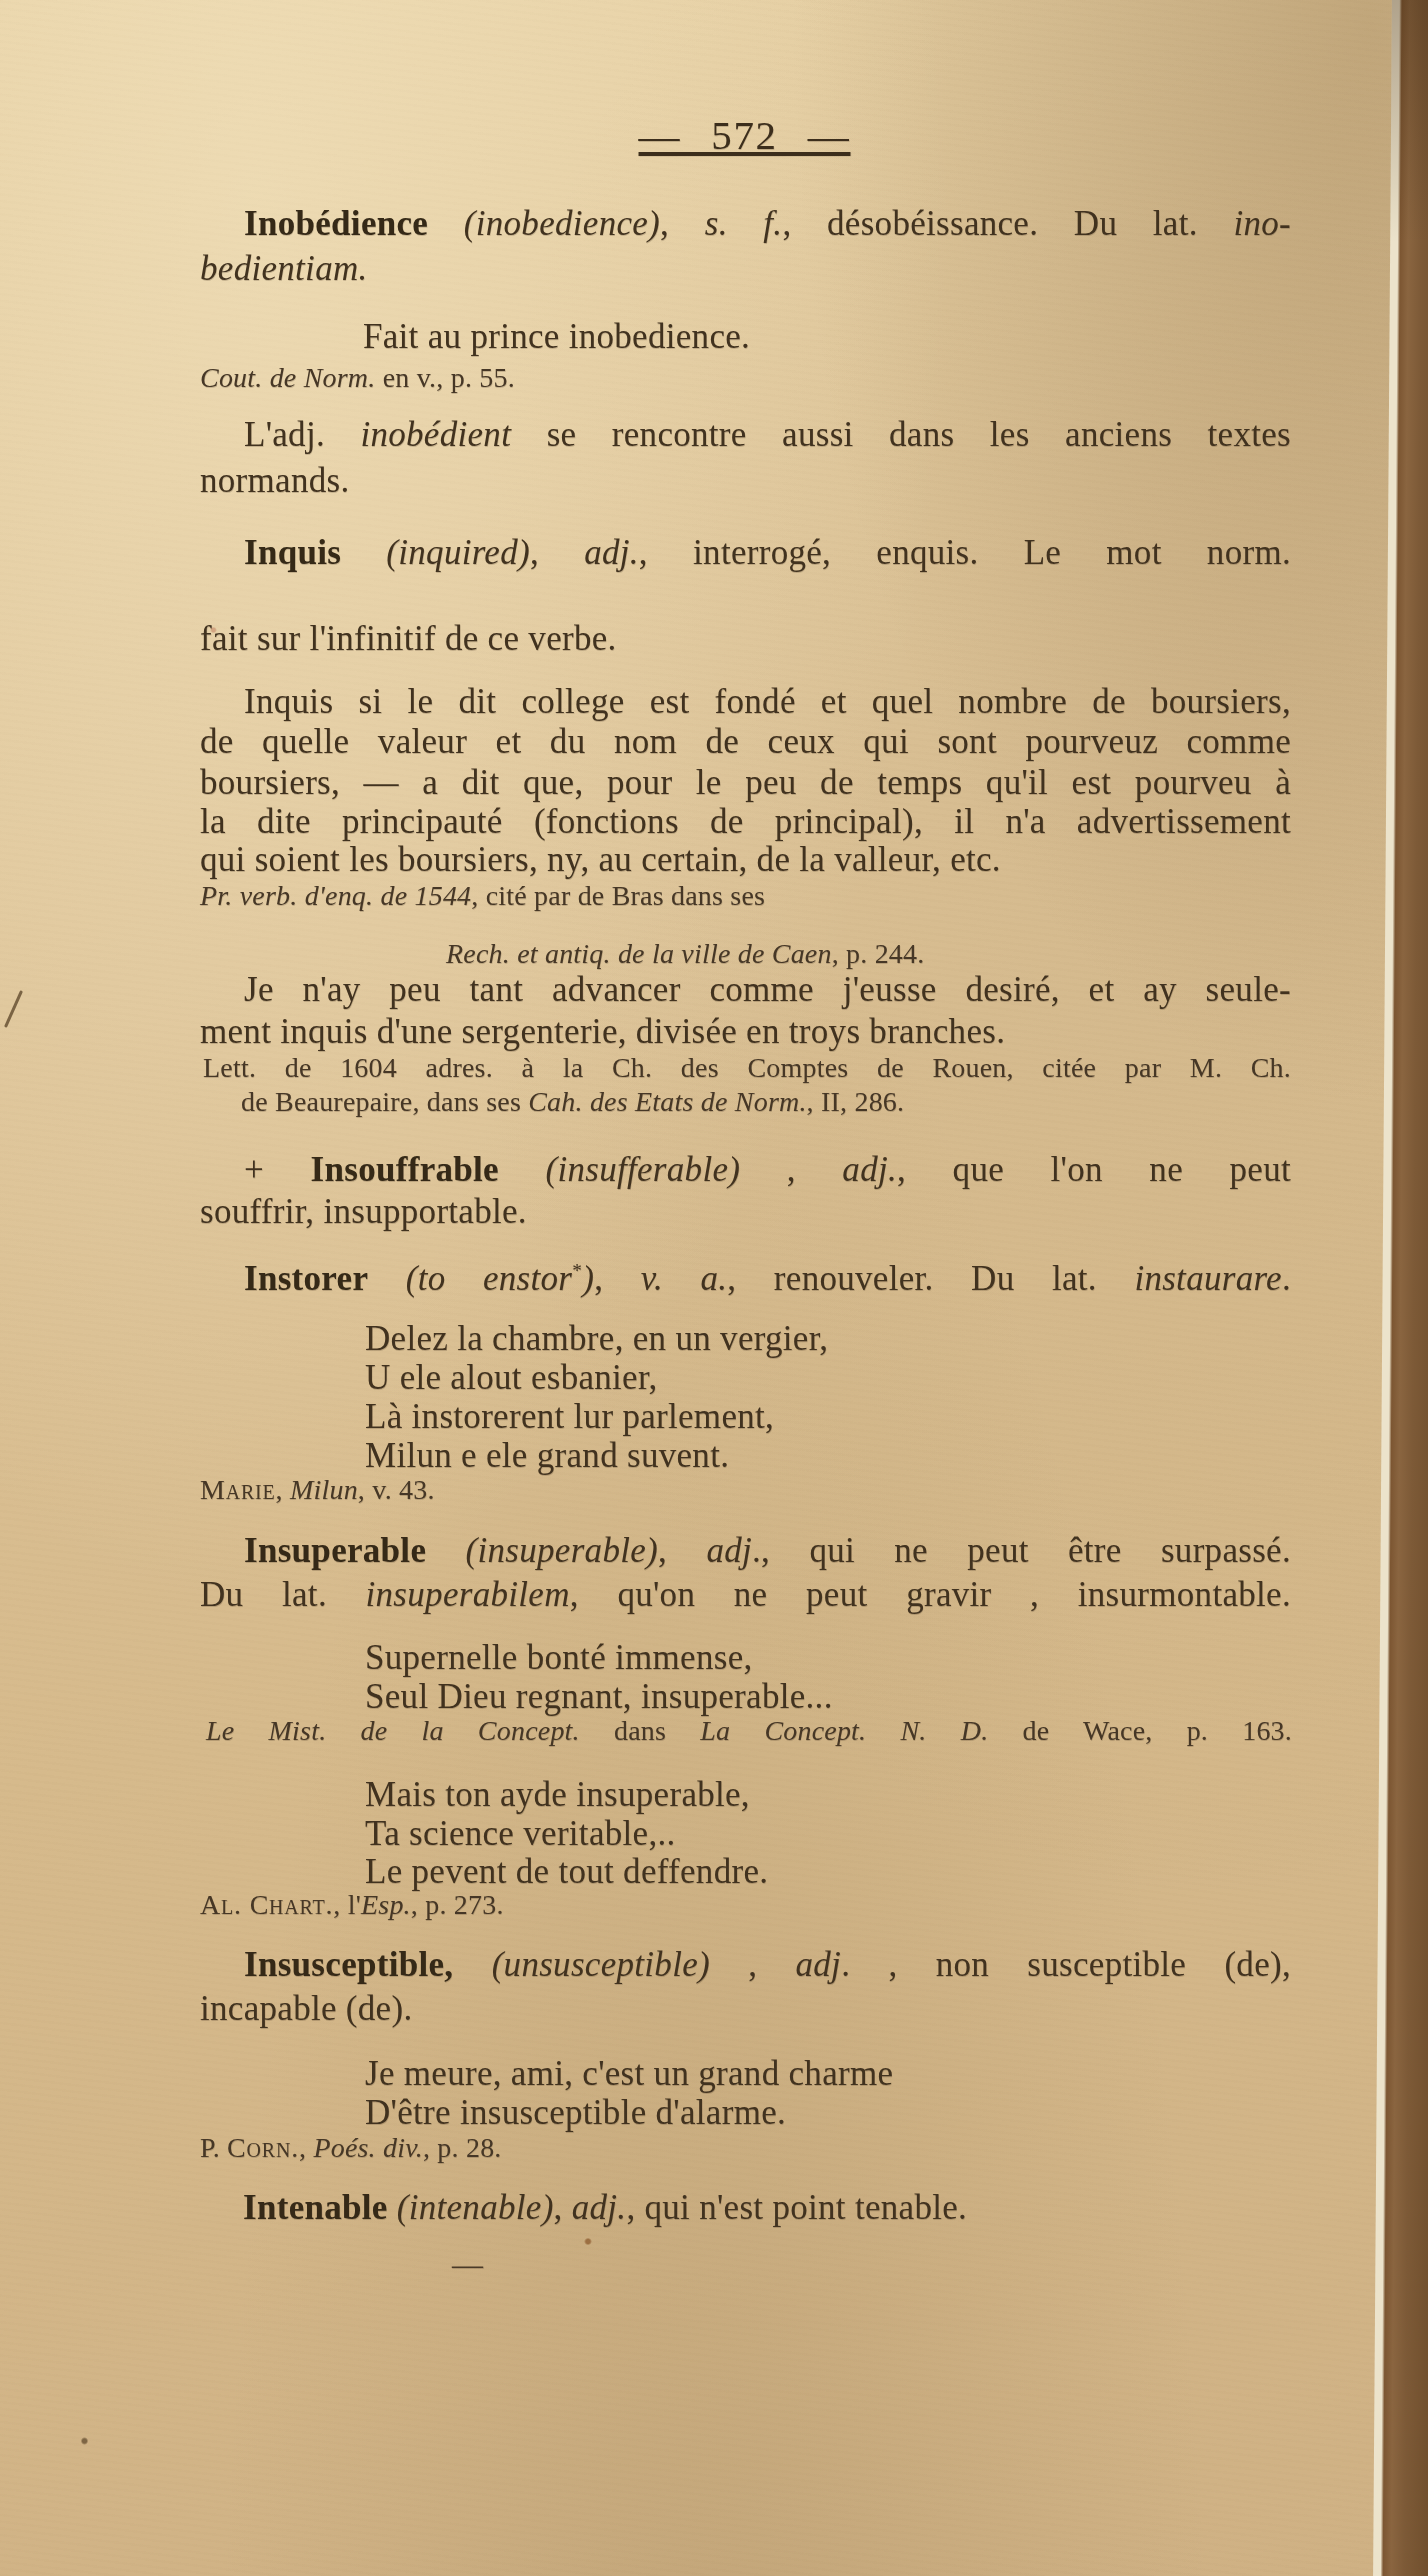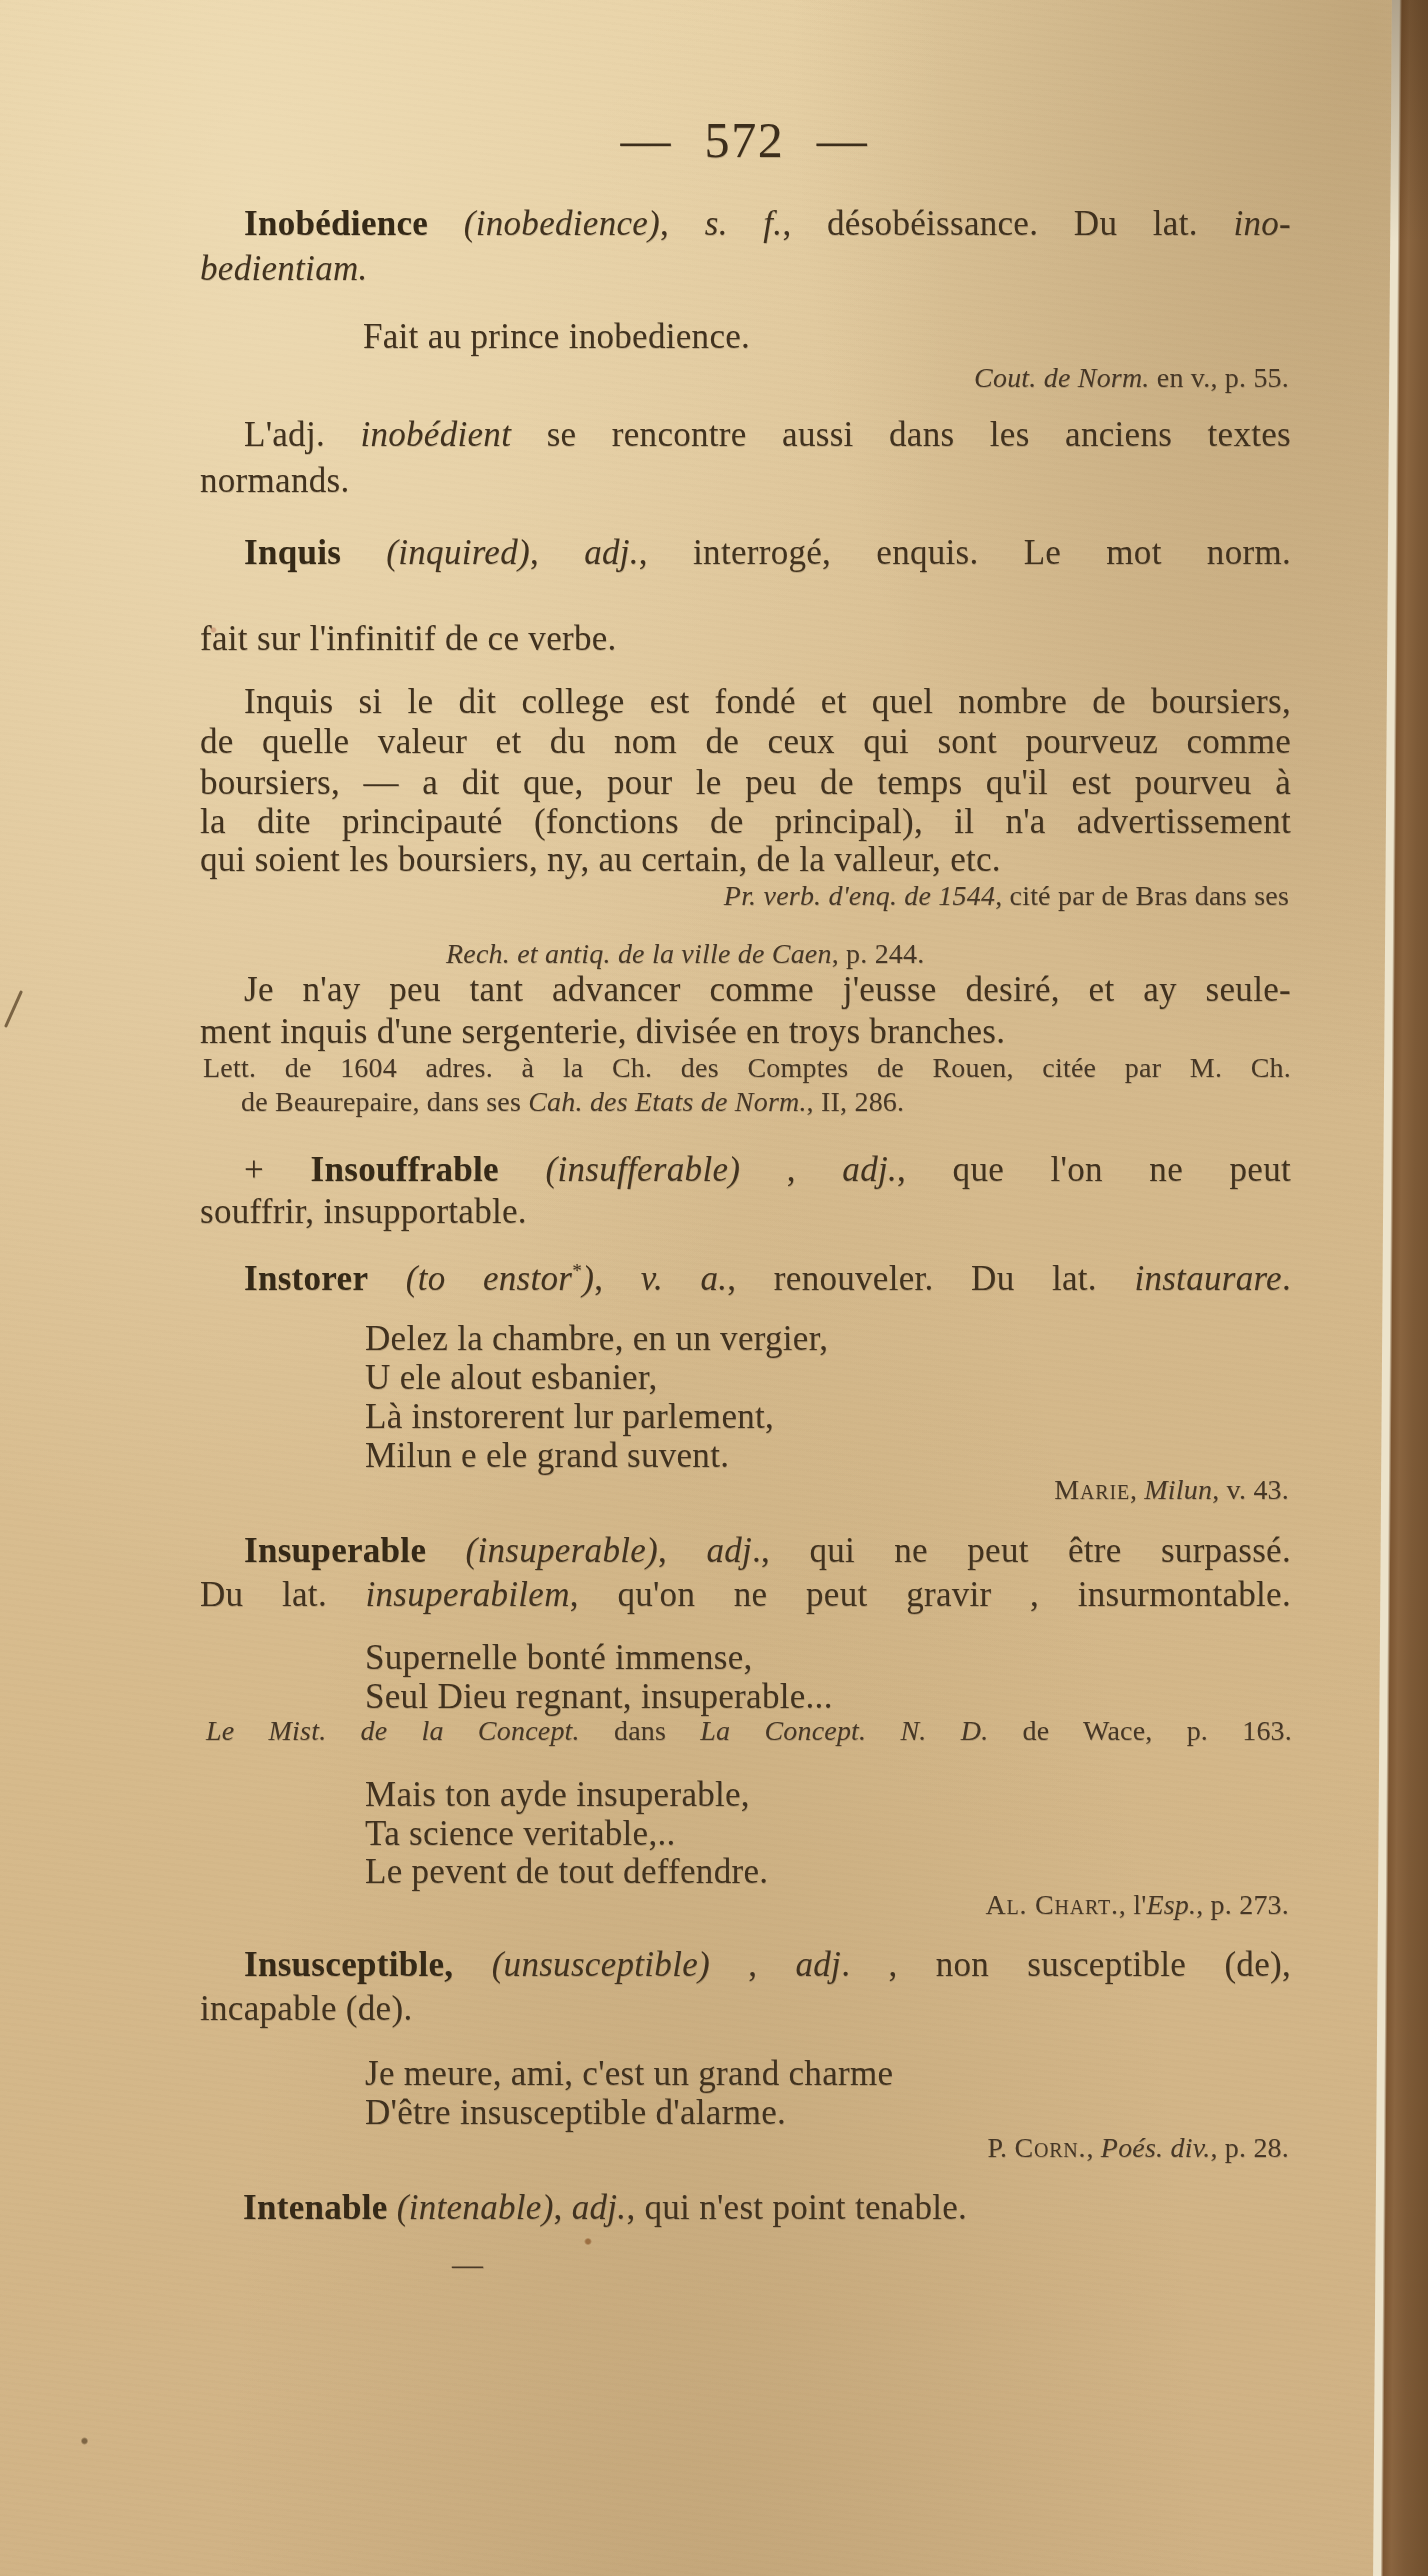--- a/index.html
+++ b/index.html
@@ -25,28 +25,28 @@
       linear-gradient(to right,#ece3cb 0 7.4px,#7c5632 10px,#8a6540 18px,#7d5a37 31px,#6f4e2c 58px);
   }
   .ln{position:absolute;white-space:pre;line-height:1.18;color:#41321f;
       text-shadow:0.4px 0.5px 0 rgba(70,50,30,0.22);}
   .body{font-size:35px;letter-spacing:0.3px;}
   .cite{font-size:28px;color:#463726;letter-spacing:0.2px;}
   .flush{left:200px;}
   .verse{left:365px;}
   .just{left:200px;width:1091px;text-align:justify;text-align-last:justify;white-space:normal;}
   .ti{text-indent:44px;}
-  .right{left:200px;width:1089px;text-align:right;white-space:normal;}
+  .right{left:200px;width:1089px;text-align:left;white-space:normal;}
   .cjust{left:203px;width:1088px;text-align:justify;text-align-last:justify;white-space:normal;}
   .seg-b{font-weight:bold;color:#352917;}
   .seg-i{font-style:italic;}
   .seg-sc{font-variant:small-caps;letter-spacing:0.8px;}
   .seg-sup{vertical-align:super;font-size:0.55em;line-height:0;}
-  #l-header{top:111px;left:200px;width:1089px;text-align:center;font-size:50px;
-            word-spacing:18px;letter-spacing:1.7px;color:#3c2e1c;}
+  #l-header{top:111px;left:200px;width:1089px;text-align:center;font-size:41px;
+            word-spacing:18px;letter-spacing:1.7px;color:#3c2e1c;text-decoration:underline;}
   #l-e1l1{top:203px;}
   #l-e1l2{top:248px;}
   #l-q1{top:316px;left:363px;}
   #l-c1{top:361px;}
   #l-p2l1{top:414px;}
   #l-p2l2{top:460px;}
   #l-e2l1{top:532px;}
   #l-e2l2{top:575px;}
   #l-e2l3{top:618px;}
   #l-q2l1{top:681px;}

